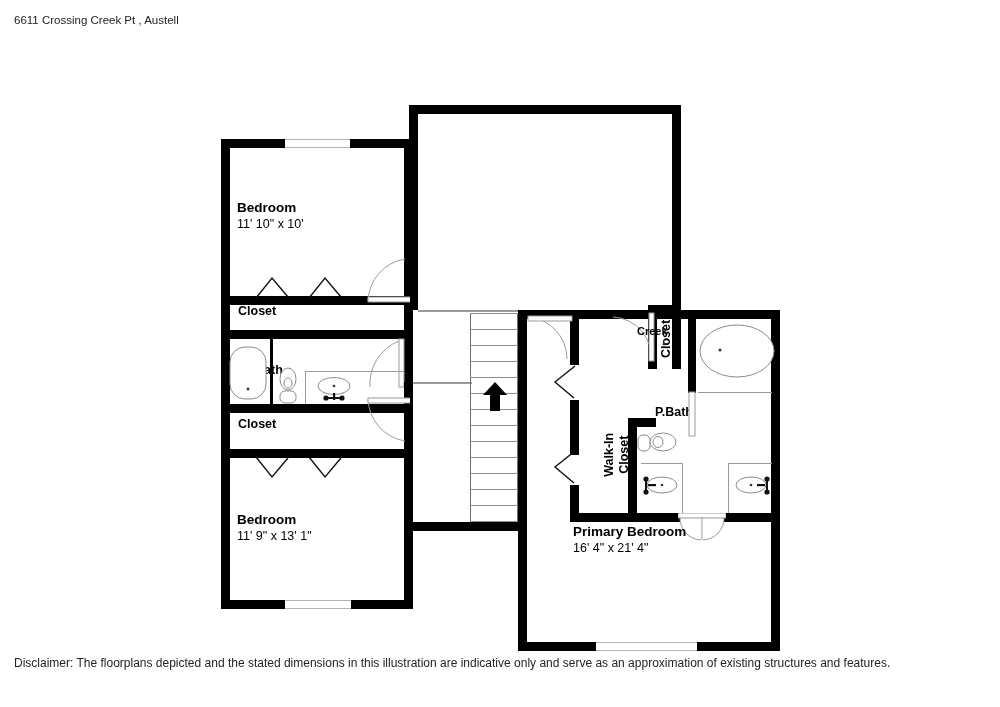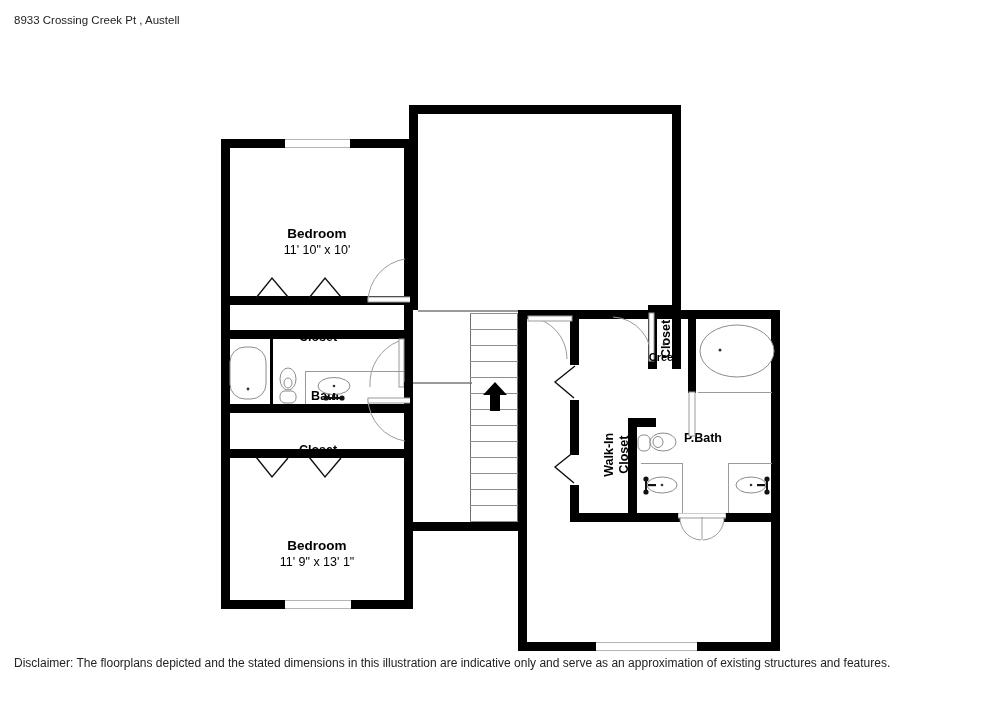--- a/index.html
+++ b/index.html
@@ -69,24 +69,22 @@
     position: absolute;
     background: #ffffff;
     box-sizing: border-box;
     border-top: 1px solid #b4b4b4;
     border-bottom: 1px solid #b4b4b4;
   }
 
   
   .room-label {
     position: absolute;
-    text-align: center;
     line-height: 1.25;
     white-space: nowrap;
-    margin-top: 26px;
   }
   .room-name {
     font-size: 13.5px;
     font-weight: bold;
     color: #000;
     display: block;
   }
   .room-dims {
     font-size: 12.5px;
     font-weight: normal;
@@ -134,21 +132,21 @@
   }
 
   
   .door { position: absolute; }
   .door svg { display: block; }
 </style>
 </head>
 <body>
 
 <div id="header">
-  <div class="header-line">8933 Crossing Creek Pt , Austell</div>
+  <div class="header-line">6611 Crossing Creek Pt , Austell</div>
 </div>
 
 <div id="plan">
 
   <div class="wall" style="left:221px; top:79px; width:192px; height:9px;"></div>
   <div class="window" style="left:285px; top:79px; width:65px; height:9px;"></div>
 
   <div class="wall" style="left:221px; top:79px; width:9px; height:470px;"></div>
 
   <div class="wall" style="left:221px; top:540px; width:192px; height:9px;"></div>
@@ -417,18 +415,22 @@
 
   <div class="door" style="left:678px; top:453px;">
     <svg width="48" height="30" viewBox="0 0 48 30">
       <rect x="0" y="0" width="48" height="5" fill="#fdfdfd" stroke="#9b9b9b" stroke-width="1"></rect>
       <path d="M2,4 A22,22 0 0 0 23,27" fill="none" stroke="#9b9b9b" stroke-width="1"></path>
       <path d="M46,4 A22,22 0 0 1 25,27" fill="none" stroke="#9b9b9b" stroke-width="1"></path>
       <line x1="24" y1="4" x2="24" y2="27" stroke="#9b9b9b" stroke-width="1"></line>
     </svg>
   </div>
 
+  <div class="room-label" style="left:573px; top:464px; width:172px;">
+    <span class="room-name">Primary Bedroom</span>
+    <span class="room-dims">16' 4" x 21' 4"</span>
+  </div>
 
 </div>
 
 <div id="footer">
   <div class="disclaimer-line">Disclaimer: The floorplans depicted and the stated dimensions in this illustration are indicative only and serve as an approximation of existing structures and features.</div>
 </div>
 
 </body></html>

